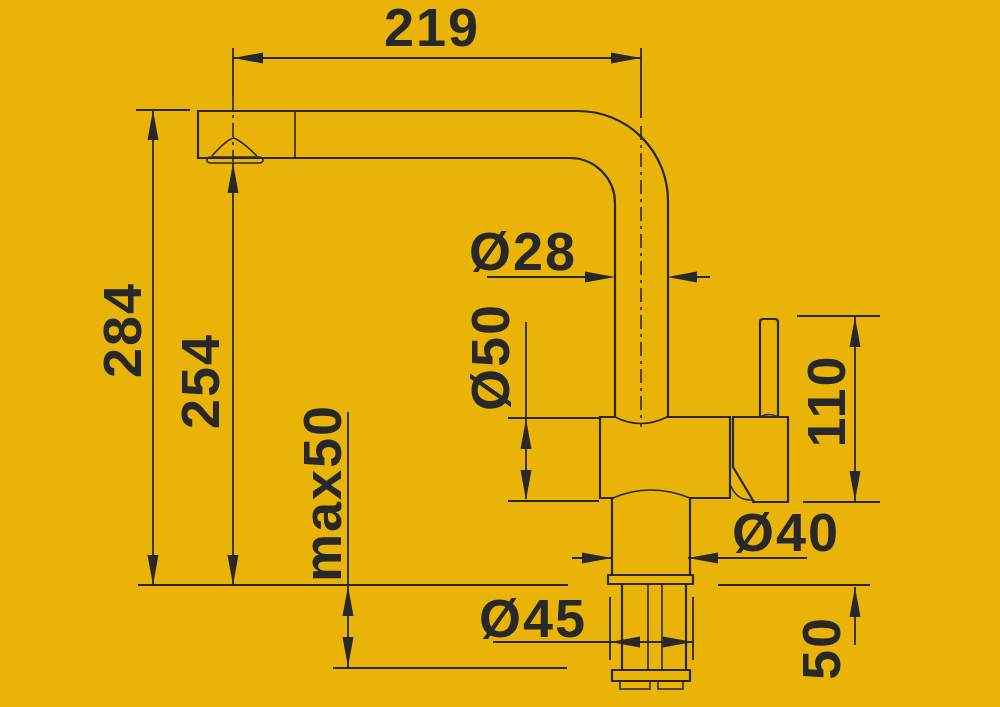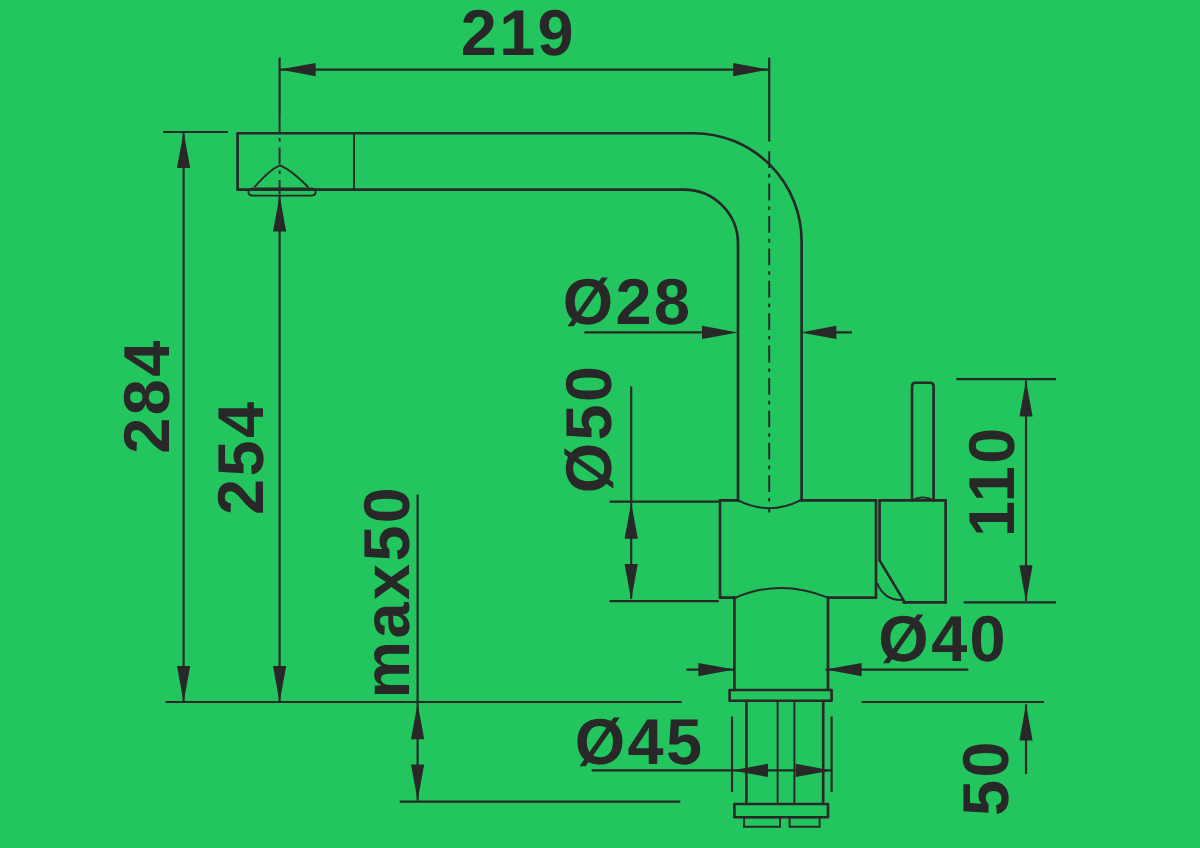--- a/index.html
+++ b/index.html
@@ -1,16 +1,16 @@
 <!DOCTYPE html>
 <html><head>
 <meta charset="utf-8">
 <style>
   html,body{margin:0;padding:0;background:#ffffff;}
-  .stage{width:1000px;height:707px;position:relative;background:#22c55e;overflow:hidden;}
+  .stage{width:1000px;height:707px;position:relative;background:#eab308;overflow:hidden;}
   svg{display:block;}
   .outline{fill:none;stroke:#282828;stroke-width:2.2;stroke-linecap:round;stroke-linejoin:round;}
   .thin{fill:none;stroke:#282828;stroke-width:1.8;stroke-linecap:butt;}
   .hair{fill:none;stroke:#282828;stroke-width:1.6;}
   .cline{fill:none;stroke:#282828;stroke-width:1.6;stroke-dasharray:14 5 3 5;}
   .arr{fill:#282828;stroke:none;}
   .dim{font-family:"Liberation Sans", sans-serif;font-weight:bold;font-size:54px;fill:#282828;letter-spacing:2px;}
 </style>
 </head>
 <body>

